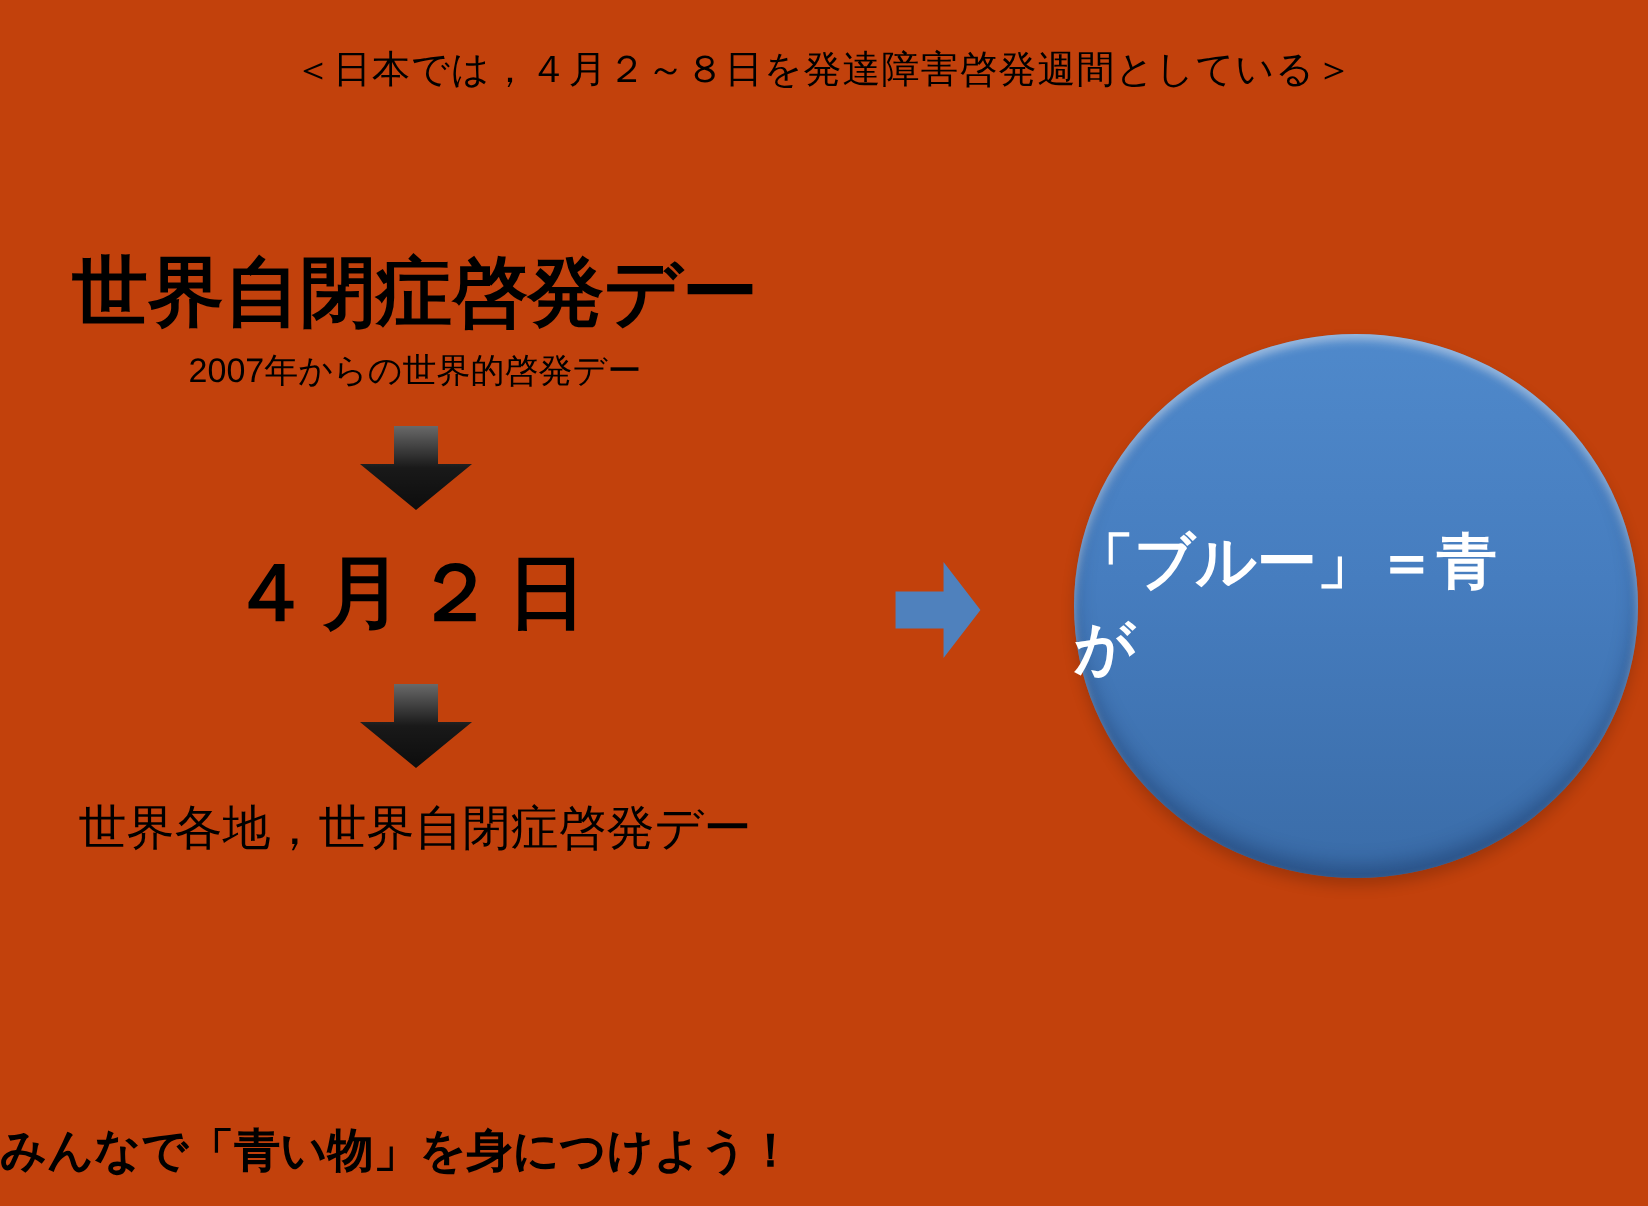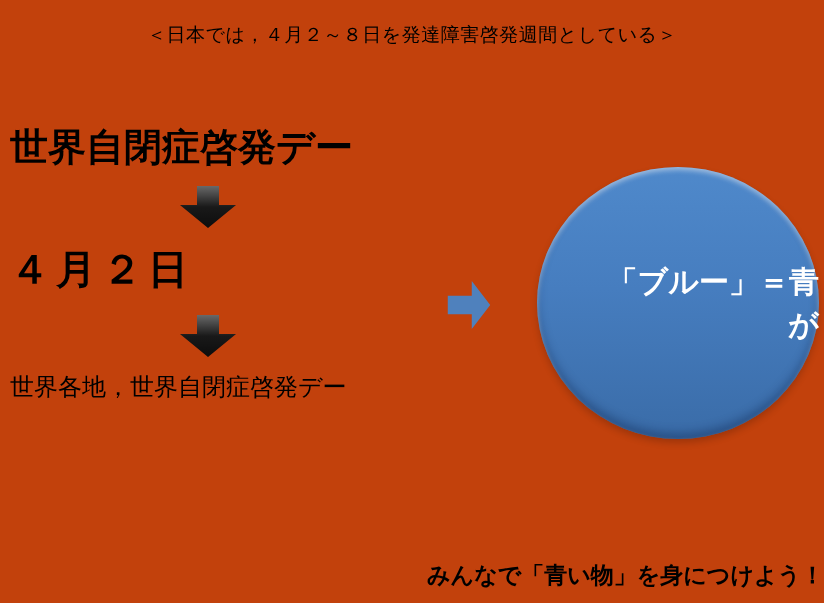--- a/index.html
+++ b/index.html
@@ -6,60 +6,61 @@
   .slide{
     position:relative;width:824px;height:603px;background:#ffffff;
     font-family:"Liberation Sans","DejaVu Sans",sans-serif;color:#000;
     overflow:hidden;margin:0 auto;
   }
   .header-line{
     position:absolute;top:22px;left:0;width:100%;
     text-align:center;font-size:19px;letter-spacing:0.5px;white-space:nowrap;
   }
   .left-col{
-    position:absolute;left:10px;top:126px;width:395px;
+    position:absolute;left:10px;top:126px;width:395px;text-align:center;
   }
   .flow-title{
     font-size:38px;font-weight:bold;line-height:1.15;white-space:nowrap;
     letter-spacing:0px;
   }
   .flow-subtitle{font-size:17px;margin-top:4px;}
   .down-arrow-wrap{margin:16px auto 14px auto;width:56px;height:42px;}
   .down-arrow-wrap.second{margin-top:18px;margin-bottom:12px;}
   .every-year{font-size:22px;font-weight:bold;line-height:1.1;}
   .big-date{font-size:40px;font-weight:bold;letter-spacing:6px;margin-top:4px;white-space:nowrap;}
   .events-line{font-size:24px;margin-top:14px;white-space:nowrap;}
   .right-arrow-wrap{position:absolute;left:446px;top:281px;width:46px;height:48px;}
   .theme-bubble{
     position:absolute;left:537px;top:167px;width:282px;height:272px;
     border-radius:50%;
-    display:flex;flex-direction:column;align-items:flex-end;justify-content:center;
+    display:flex;flex-direction:column;align-items:flex-start;justify-content:center;
     text-align:center;font-weight:bold;font-size:30px;line-height:1.45;
     box-shadow:inset 0 3px 5px rgba(255,255,255,0.45),
                inset 0 -6px 10px rgba(10,30,70,0.35),
                0 4px 7px rgba(0,0,0,0.18);
     white-space:nowrap;
   }
   .footer-line{
     position:absolute;top:560px;left:0;width:100%;
-    text-align:right;font-size:23px;font-weight:bold;white-space:nowrap;
+    text-align:left;font-size:23px;font-weight:bold;white-space:nowrap;
   }
   svg{display:block;width:100%;height:100%;}
 </style>
 </head>
 <body>
 
 <div class="slide" style="background: #c2410c;">
 
   <div class="header-line">＜日本では，４月２～８日を発達障害啓発週間としている＞</div>
 
   <div class="left-col">
 
     <div class="flow-title">世界自閉症啓発デー</div>
 
+    <div class="flow-subtitle">2007年からの世界的啓発デー</div>
 
     <div class="down-arrow-wrap">
       <svg viewBox="0 0 56 42" aria-hidden="true">
         <defs>
           <linearGradient id="bevelGloss" x1="0" y1="0" x2="0" y2="1">
             <stop offset="0" stop-color="#ffffff" stop-opacity="0.38"></stop>
             <stop offset="0.5" stop-color="#ffffff" stop-opacity="0.05"></stop>
             <stop offset="1" stop-color="#ffffff" stop-opacity="0"></stop>
           </linearGradient>
         </defs>

